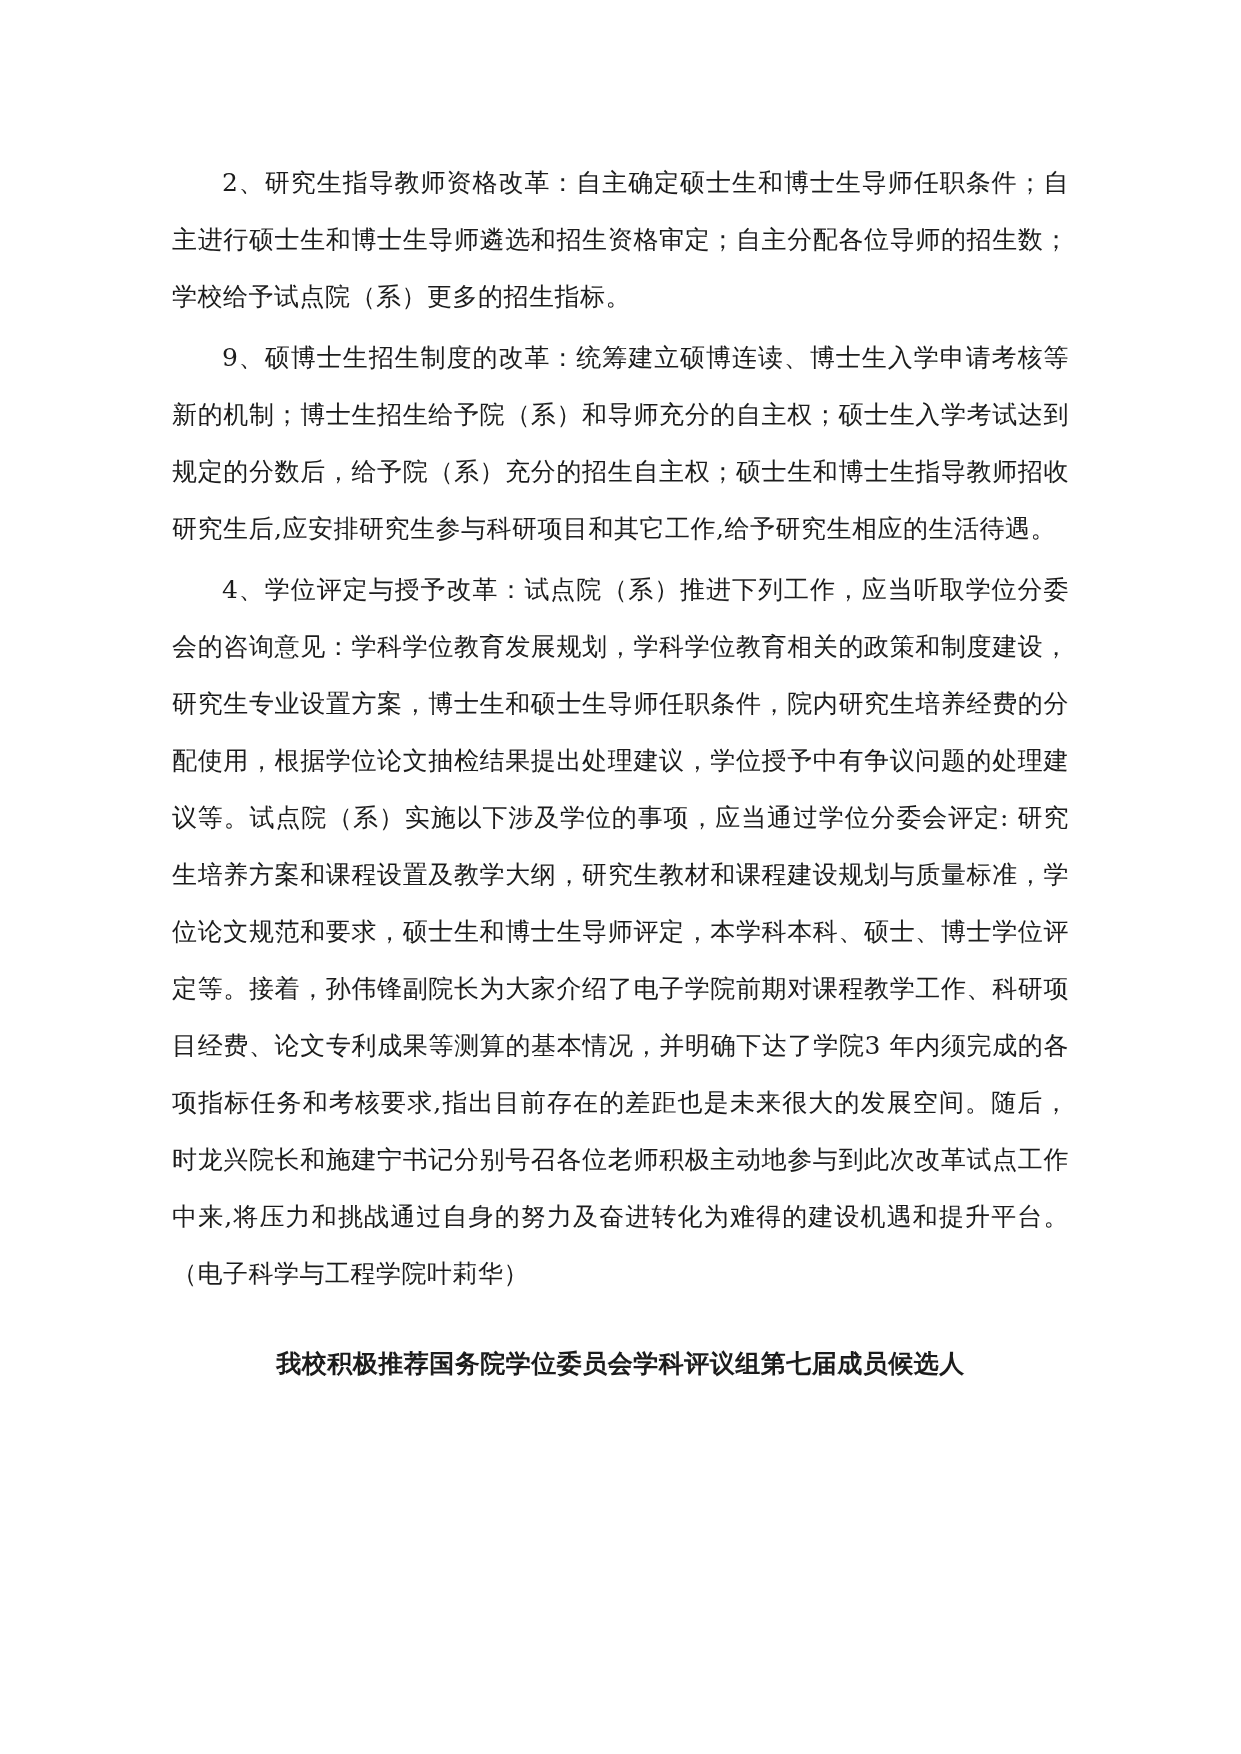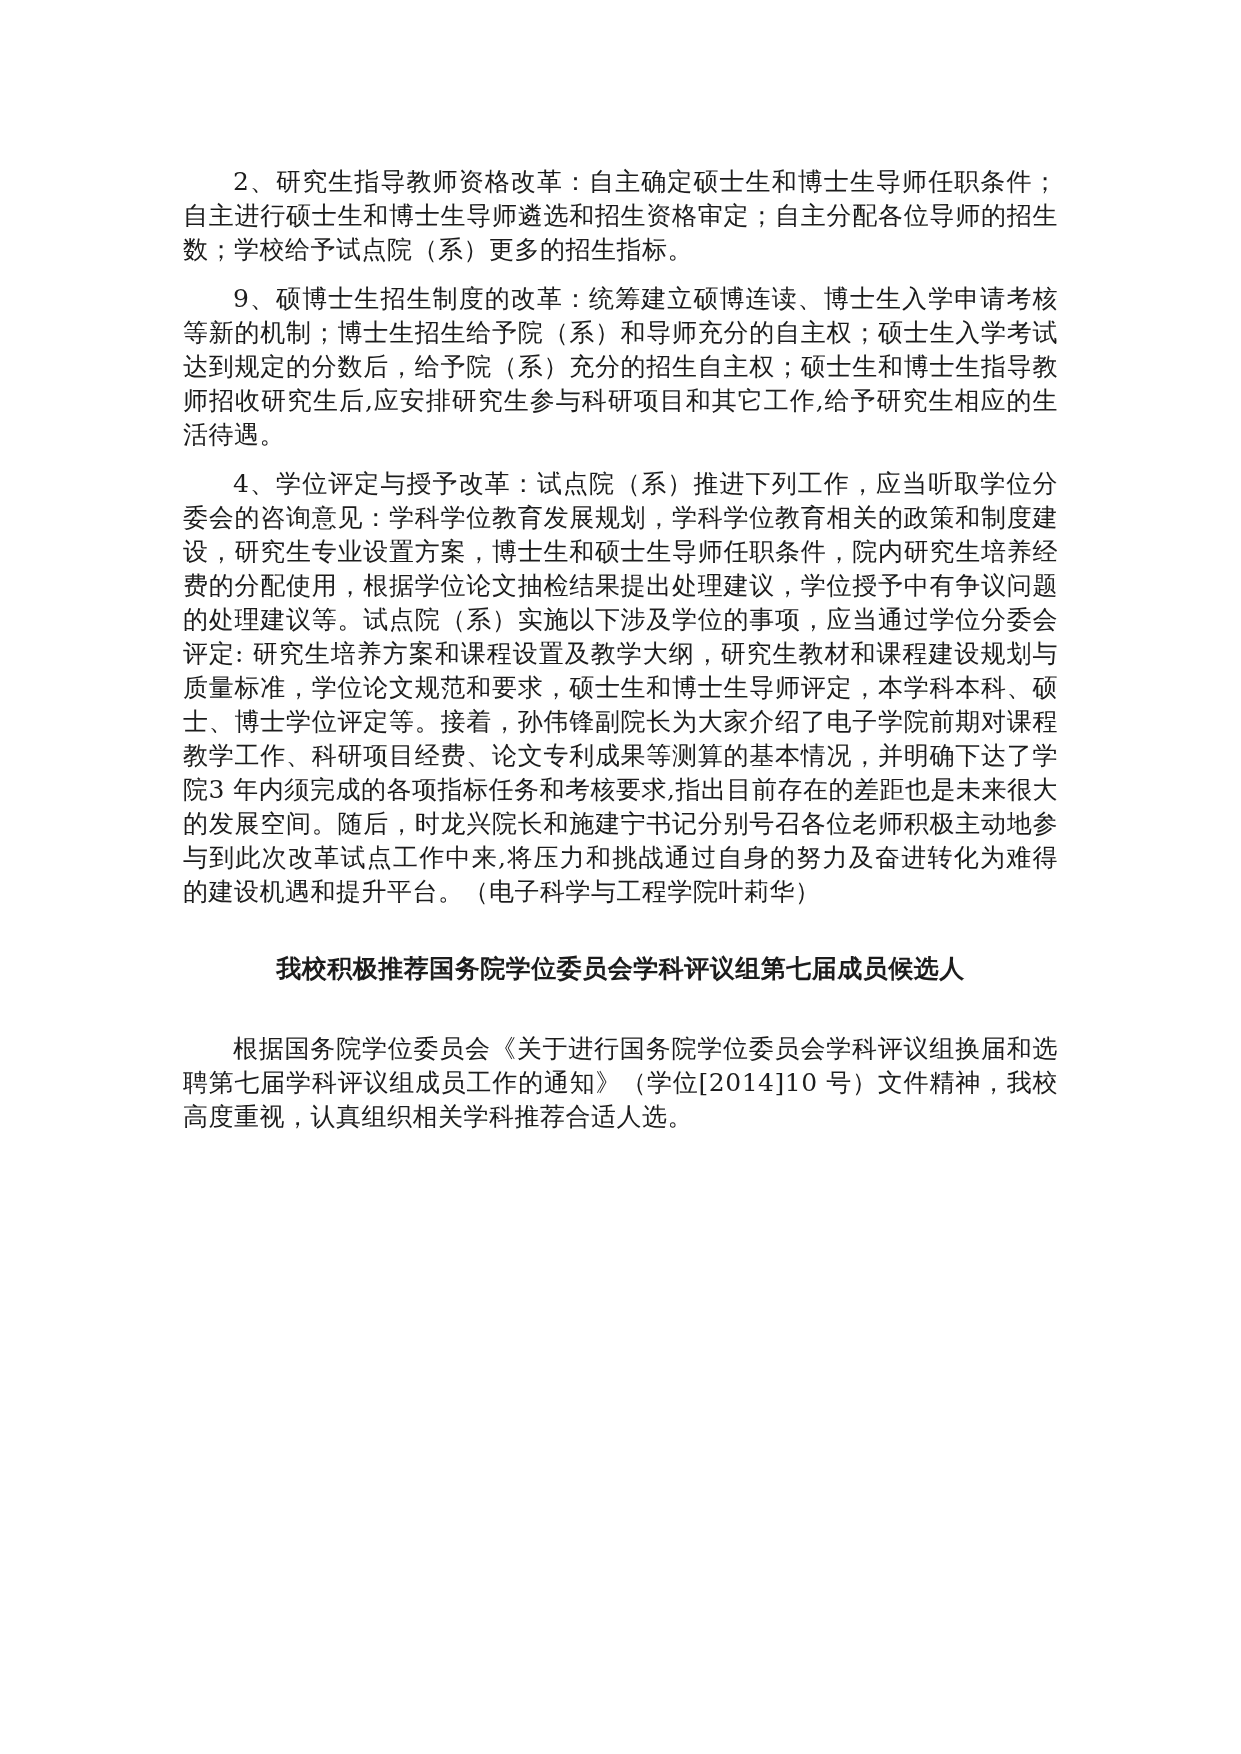--- a/index.html
+++ b/index.html
@@ -12,40 +12,38 @@
     width: 1241px;
     height: 1754px;
     box-sizing: border-box;
     background: #ffffff;
     padding: 150px 168px 0 168px;
     font-family: "DejaVu Serif", "Liberation Serif", serif;
     color: #1c1c1c;
     overflow: hidden;
   }
   .body-para {
-    margin: 15px;
+    margin: 4px;
     font-size: 25px;
-    line-height: 34px;
+    line-height: 57px;
     text-align: justify;
     text-indent: 2em;
     letter-spacing: 0.5px;
   }
   .section-heading {
     margin: 41px 0;
     font-size: 25px;
     line-height: 41px;
     font-weight: bold;
     text-align: center;
     text-indent: 0;
     letter-spacing: 0.5px;
-    font-family: Liberation Mono, monospace;
   }
 </style>
 </head>
 <body>
 
 <div class="page">
   <p class="body-para">2、研究生指导教师资格改革：自主确定硕士生和博士生导师任职条件；自主进行硕士生和博士生导师遴选和招生资格审定；自主分配各位导师的招生数；学校给予试点院（系）更多的招生指标。</p>
   <p class="body-para">9、硕博士生招生制度的改革：统筹建立硕博连读、博士生入学申请考核等新的机制；博士生招生给予院（系）和导师充分的自主权；硕士生入学考试达到规定的分数后，给予院（系）充分的招生自主权；硕士生和博士生指导教师招收研究生后,应安排研究生参与科研项目和其它工作,给予研究生相应的生活待遇。</p>
   <p class="body-para">4、学位评定与授予改革：试点院（系）推进下列工作，应当听取学位分委会的咨询意见：学科学位教育发展规划，学科学位教育相关的政策和制度建设，研究生专业设置方案，博士生和硕士生导师任职条件，院内研究生培养经费的分配使用，根据学位论文抽检结果提出处理建议，学位授予中有争议问题的处理建议等。试点院（系）实施以下涉及学位的事项，应当通过学位分委会评定: 研究生培养方案和课程设置及教学大纲，研究生教材和课程建设规划与质量标准，学位论文规范和要求，硕士生和博士生导师评定，本学科本科、硕士、博士学位评定等。接着，孙伟锋副院长为大家介绍了电子学院前期对课程教学工作、科研项目经费、论文专利成果等测算的基本情况，并明确下达了学院3 年内须完成的各项指标任务和考核要求,指出目前存在的差距也是未来很大的发展空间。随后，时龙兴院长和施建宁书记分别号召各位老师积极主动地参与到此次改革试点工作中来,将压力和挑战通过自身的努力及奋进转化为难得的建设机遇和提升平台。（电子科学与工程学院叶莉华）</p>
   <h2 class="section-heading">我校积极推荐国务院学位委员会学科评议组第七届成员候选人</h2>
-  <p class="body-para">根据国务院学位委员会《关于进行国务院学位委员会学科评议组换届和选聘第七届学科评议组成员工作的通知》（学位[2014]10 号）文件精神，我校高度重视，认真组织相关学科推荐合适人选。</p>
 </div>
 
 </body></html>

